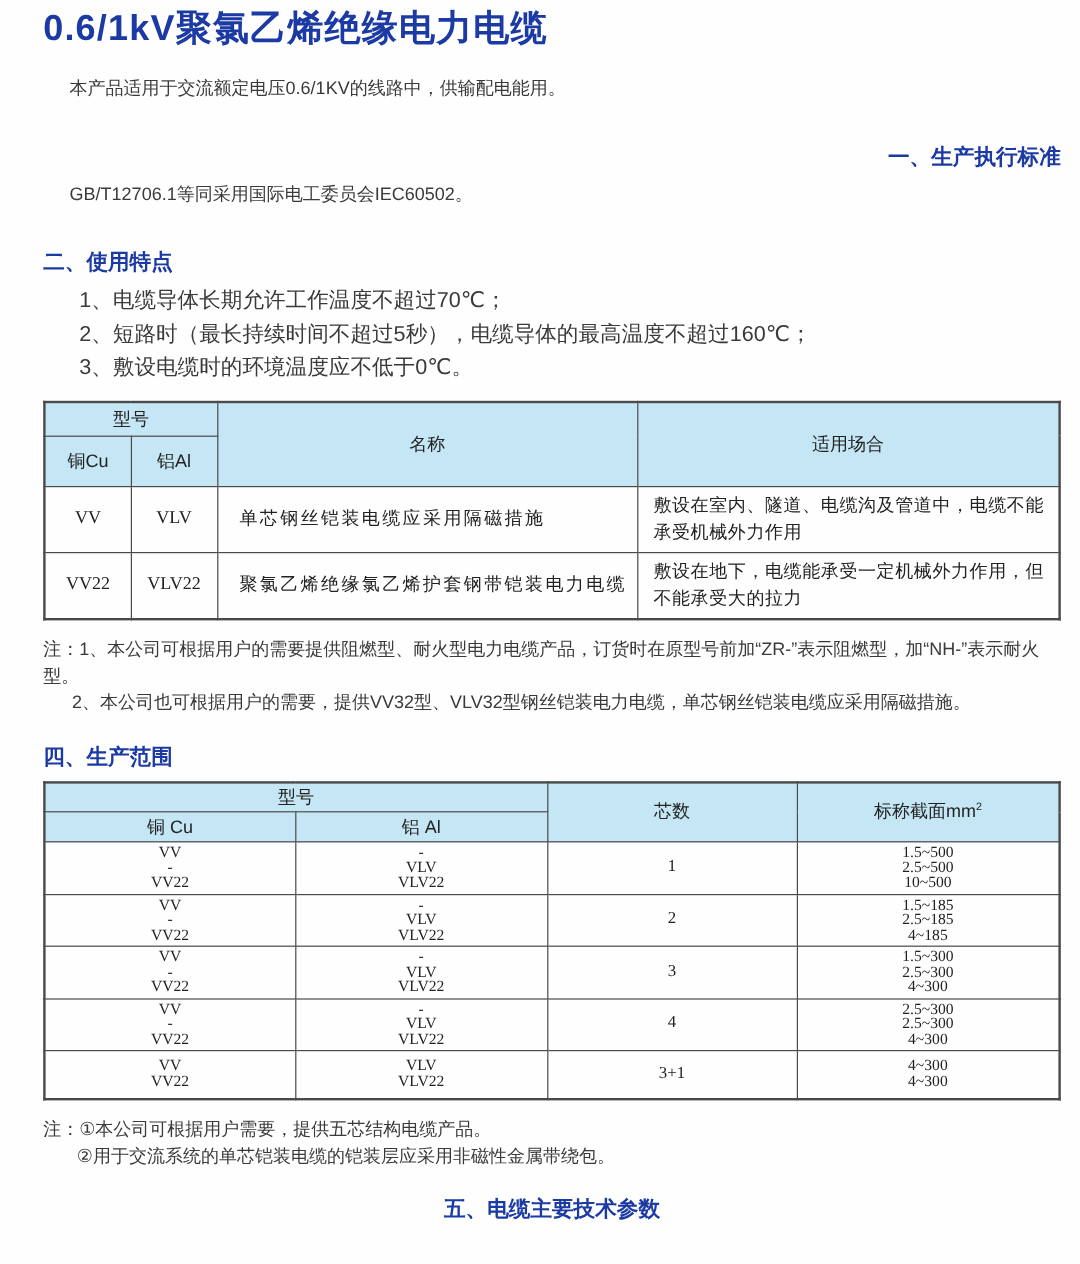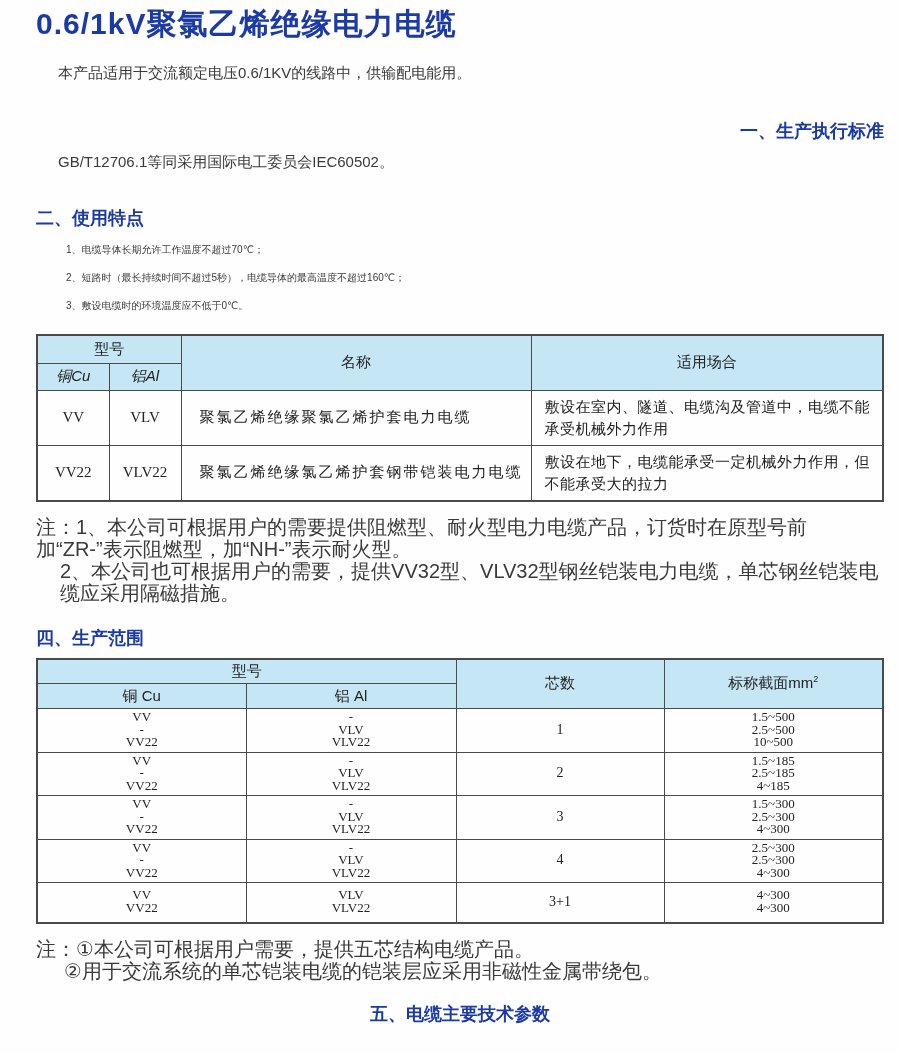--- a/index.html
+++ b/index.html
@@ -29,21 +29,21 @@
     line-height: 20px;
   }
   .h1 { margin-top: 38px; text-align: right; }
   .h2 { margin-top: 36px; }
   .h3 { margin-top: 30px; }
   .h4 { margin-top: 24px; }
   .h5 { margin-top: 22px; text-align: center; }
 
   .plain { margin: 12px 0 0 22px; font-size: 15px; }
   .num-list { margin: 12px 0 0 30px; list-style: none; }
-  .num-list li { font-size: 10px; line-height: 20px; margin-bottom: 8px; }
+  .num-list li { font-size: 18px; line-height: 20px; margin-bottom: 8px; }
 
   table {
     width: 848px;
     border-collapse: collapse;
     table-layout: fixed;
     border: 2px solid var(--line, #4a4a4a);
   }
   th, td { border: 1px solid var(--line, #4a4a4a); }
   thead th {
     background: var(--thead-bg, #c5e7f5);
@@ -53,37 +53,37 @@
     text-align: center;
   }
   tbody td {
     font-family: "Liberation Serif", "DejaVu Serif", serif;
     text-align: center;
     color: #222;
   }
 
   .t-models { margin-top: 18px; }
   .t-models thead tr:first-child th { height: 28px; }
-  .t-models thead tr:last-child th  { height: 27px; font-style: italic; }
+  .t-models thead tr:last-child th  { height: 42px; }
   .t-models tbody tr { height: 51px; }
   .t-models tbody td { font-size: 15px; }
   .t-models td.name-cell { text-align: left; padding-left: 18px; letter-spacing: 2px; }
   .t-models td.app-cell  { text-align: left; padding: 5px 8px 5px 13px; line-height: 22px; letter-spacing: 0.5px; }
 
   .t-range { margin-top: 10px; }
   .t-range thead th { height: 25px; font-size: 15px; }
   .t-range thead sup { font-size: 9px; }
   .t-range tbody td { font-size: 13px; line-height: 12.5px; padding: 2px 0 3px; }
   .t-range tbody td.cores-cell { font-size: 14px; }
   .t-range tbody tr { height: 34px; }
   .t-range tbody tr.last { height: 40px; }
   .pre { white-space: pre-line; }
 
   .notes { margin-top: 14px; }
-  .note-line { font-size: 20px; line-height: 22px; }
+  .note-line { font-size: 15px; line-height: 22px; }
   .note-indent-sm { margin-left: 24px; }
   .note-indent { margin-left: 28px; }
 </style>
 </head>
 <body>
 
 <div class="page">
 
   <h1 class="title">0.6/1kV聚氯乙烯绝缘电力电缆</h1>
 
@@ -114,21 +114,21 @@
       </tr>
       <tr>
         <th>铜Cu</th>
         <th>铝Al</th>
       </tr>
     </thead>
     <tbody>
       <tr>
         <td>VV</td>
         <td>VLV</td>
-        <td class="name-cell">聚氯乙烯绝缘聚氯乙烯护套电力电缆</td>
+        <td class="name-cell">单芯钢丝铠装电缆应采用隔磁措施</td>
         <td class="app-cell">敷设在室内、隧道、电缆沟及管道中，电缆不能承受机械外力作用</td>
       </tr>
       <tr>
         <td>VV22</td>
         <td>VLV22</td>
         <td class="name-cell">聚氯乙烯绝缘氯乙烯护套钢带铠装电力电缆</td>
         <td class="app-cell">敷设在地下，电缆能承受一定机械外力作用，但不能承受大的拉力</td>
       </tr>
     </tbody>
   </table>

